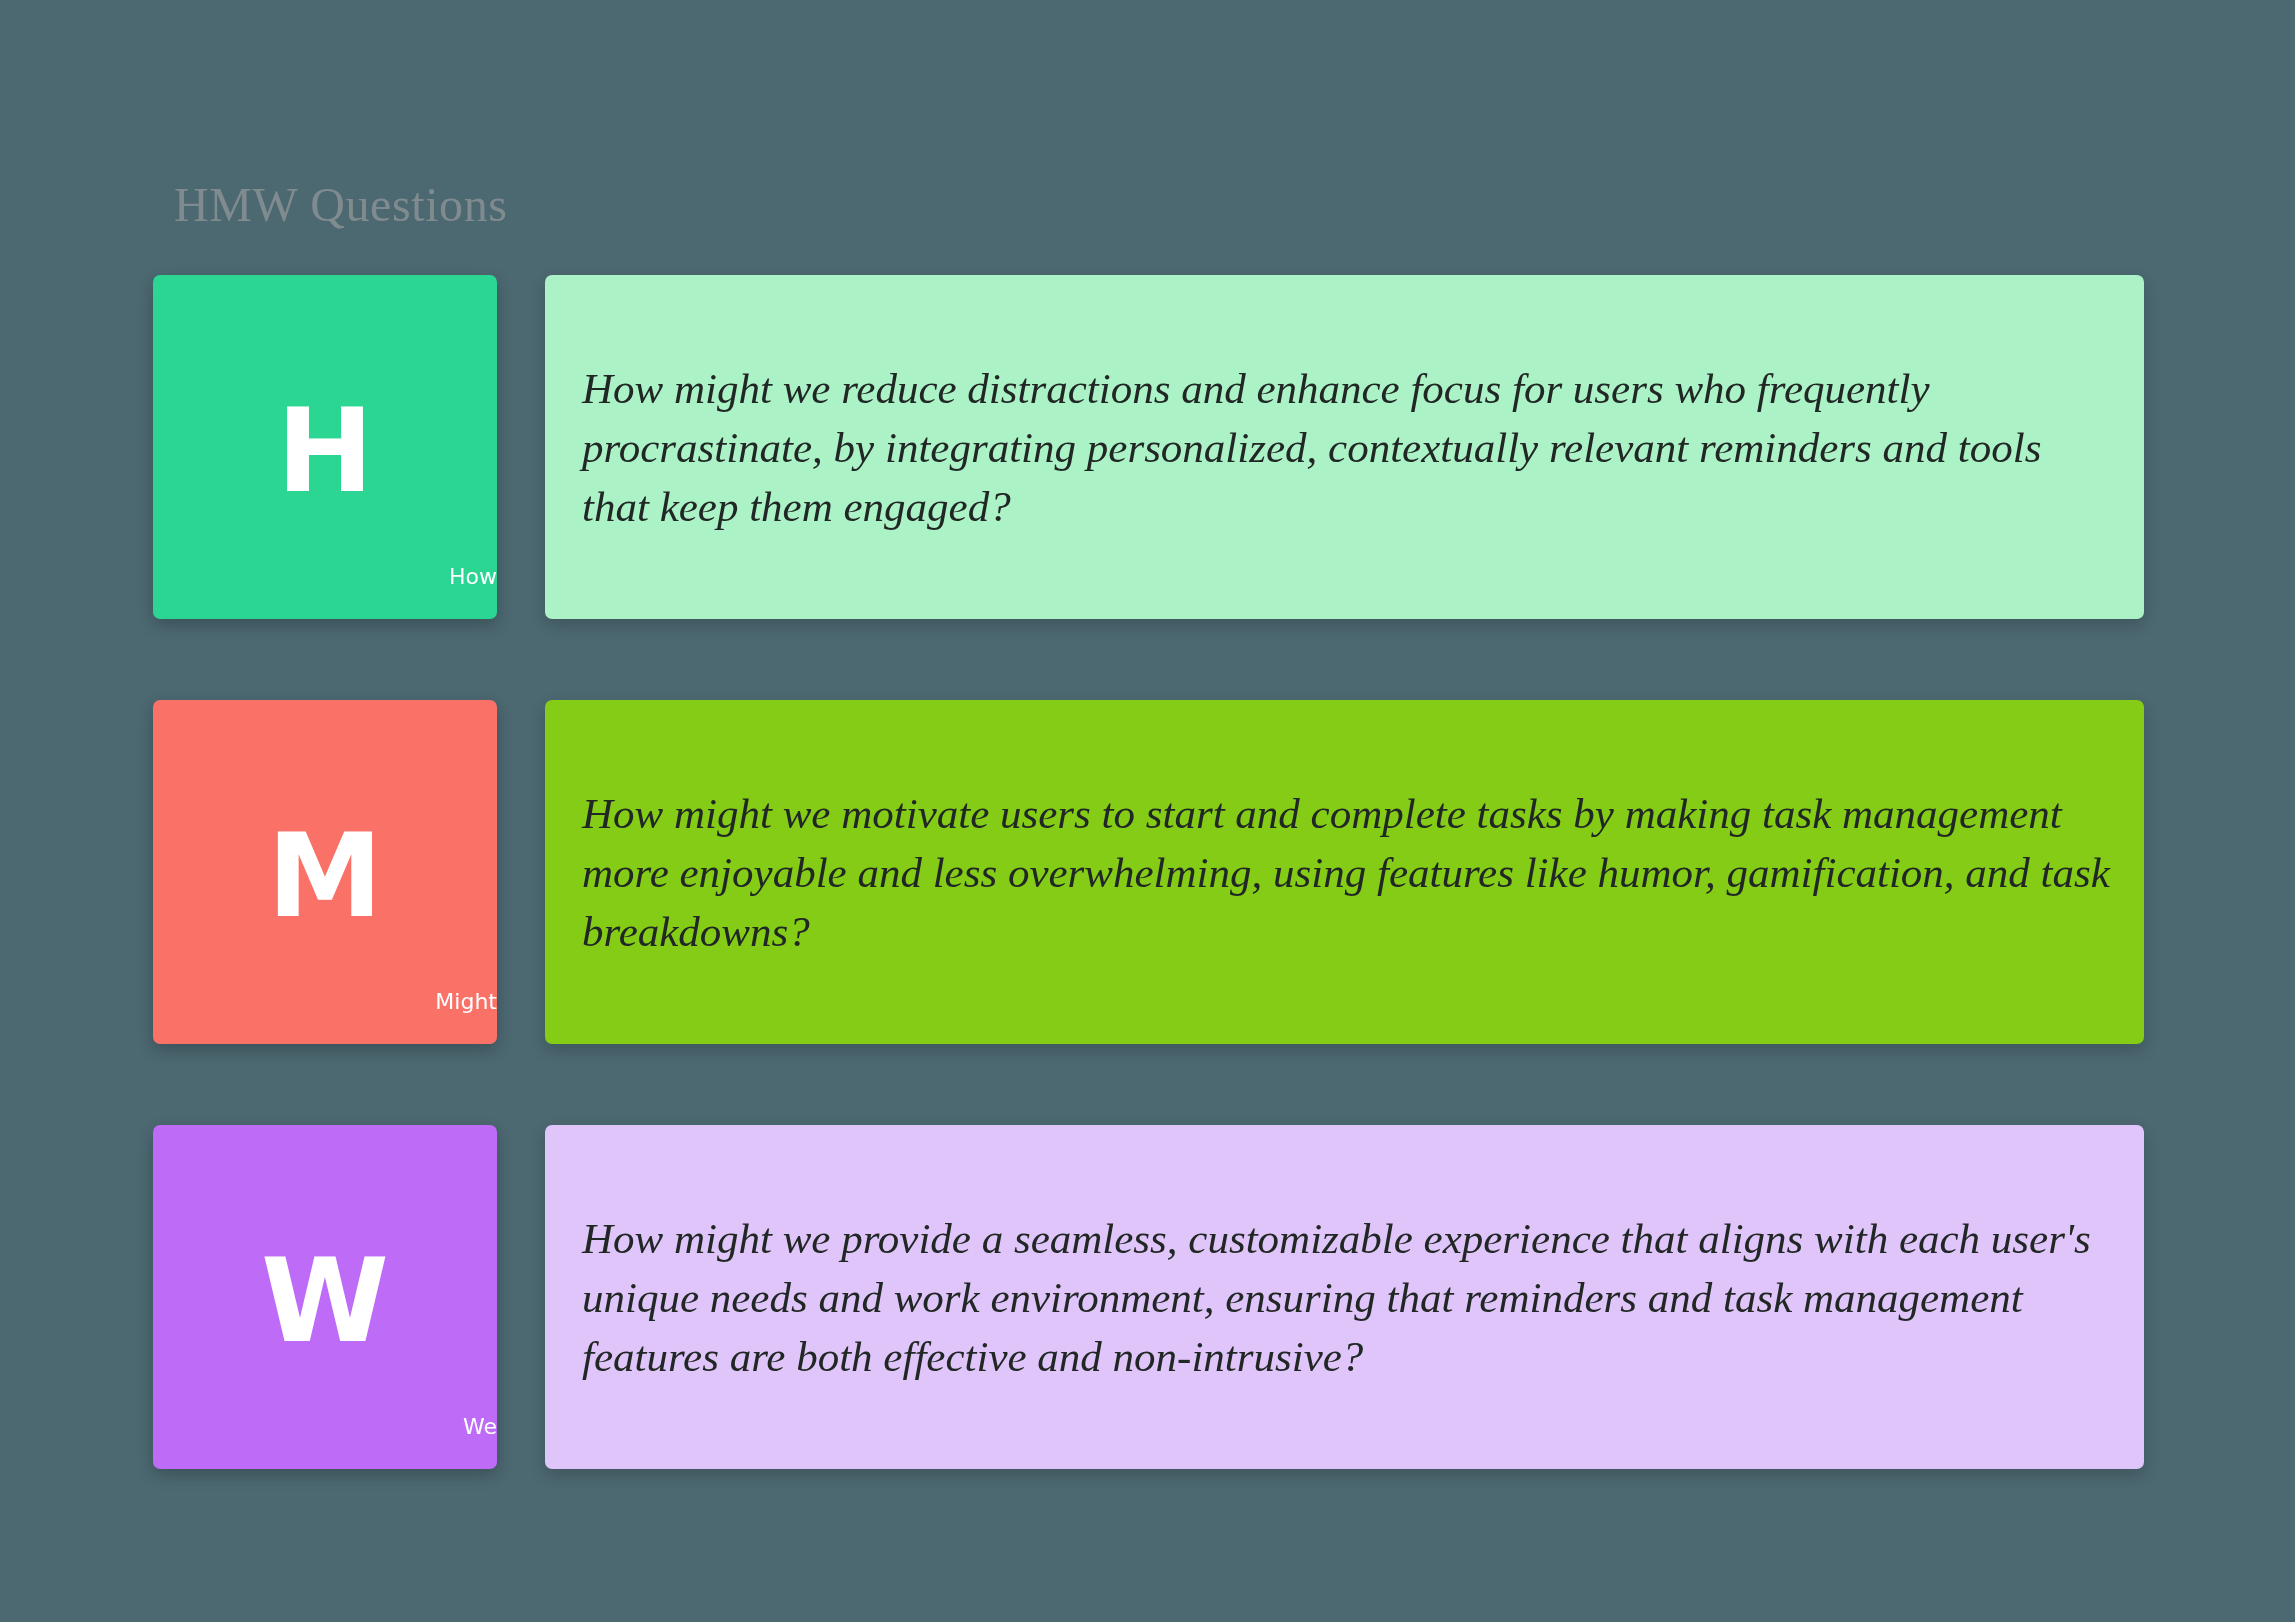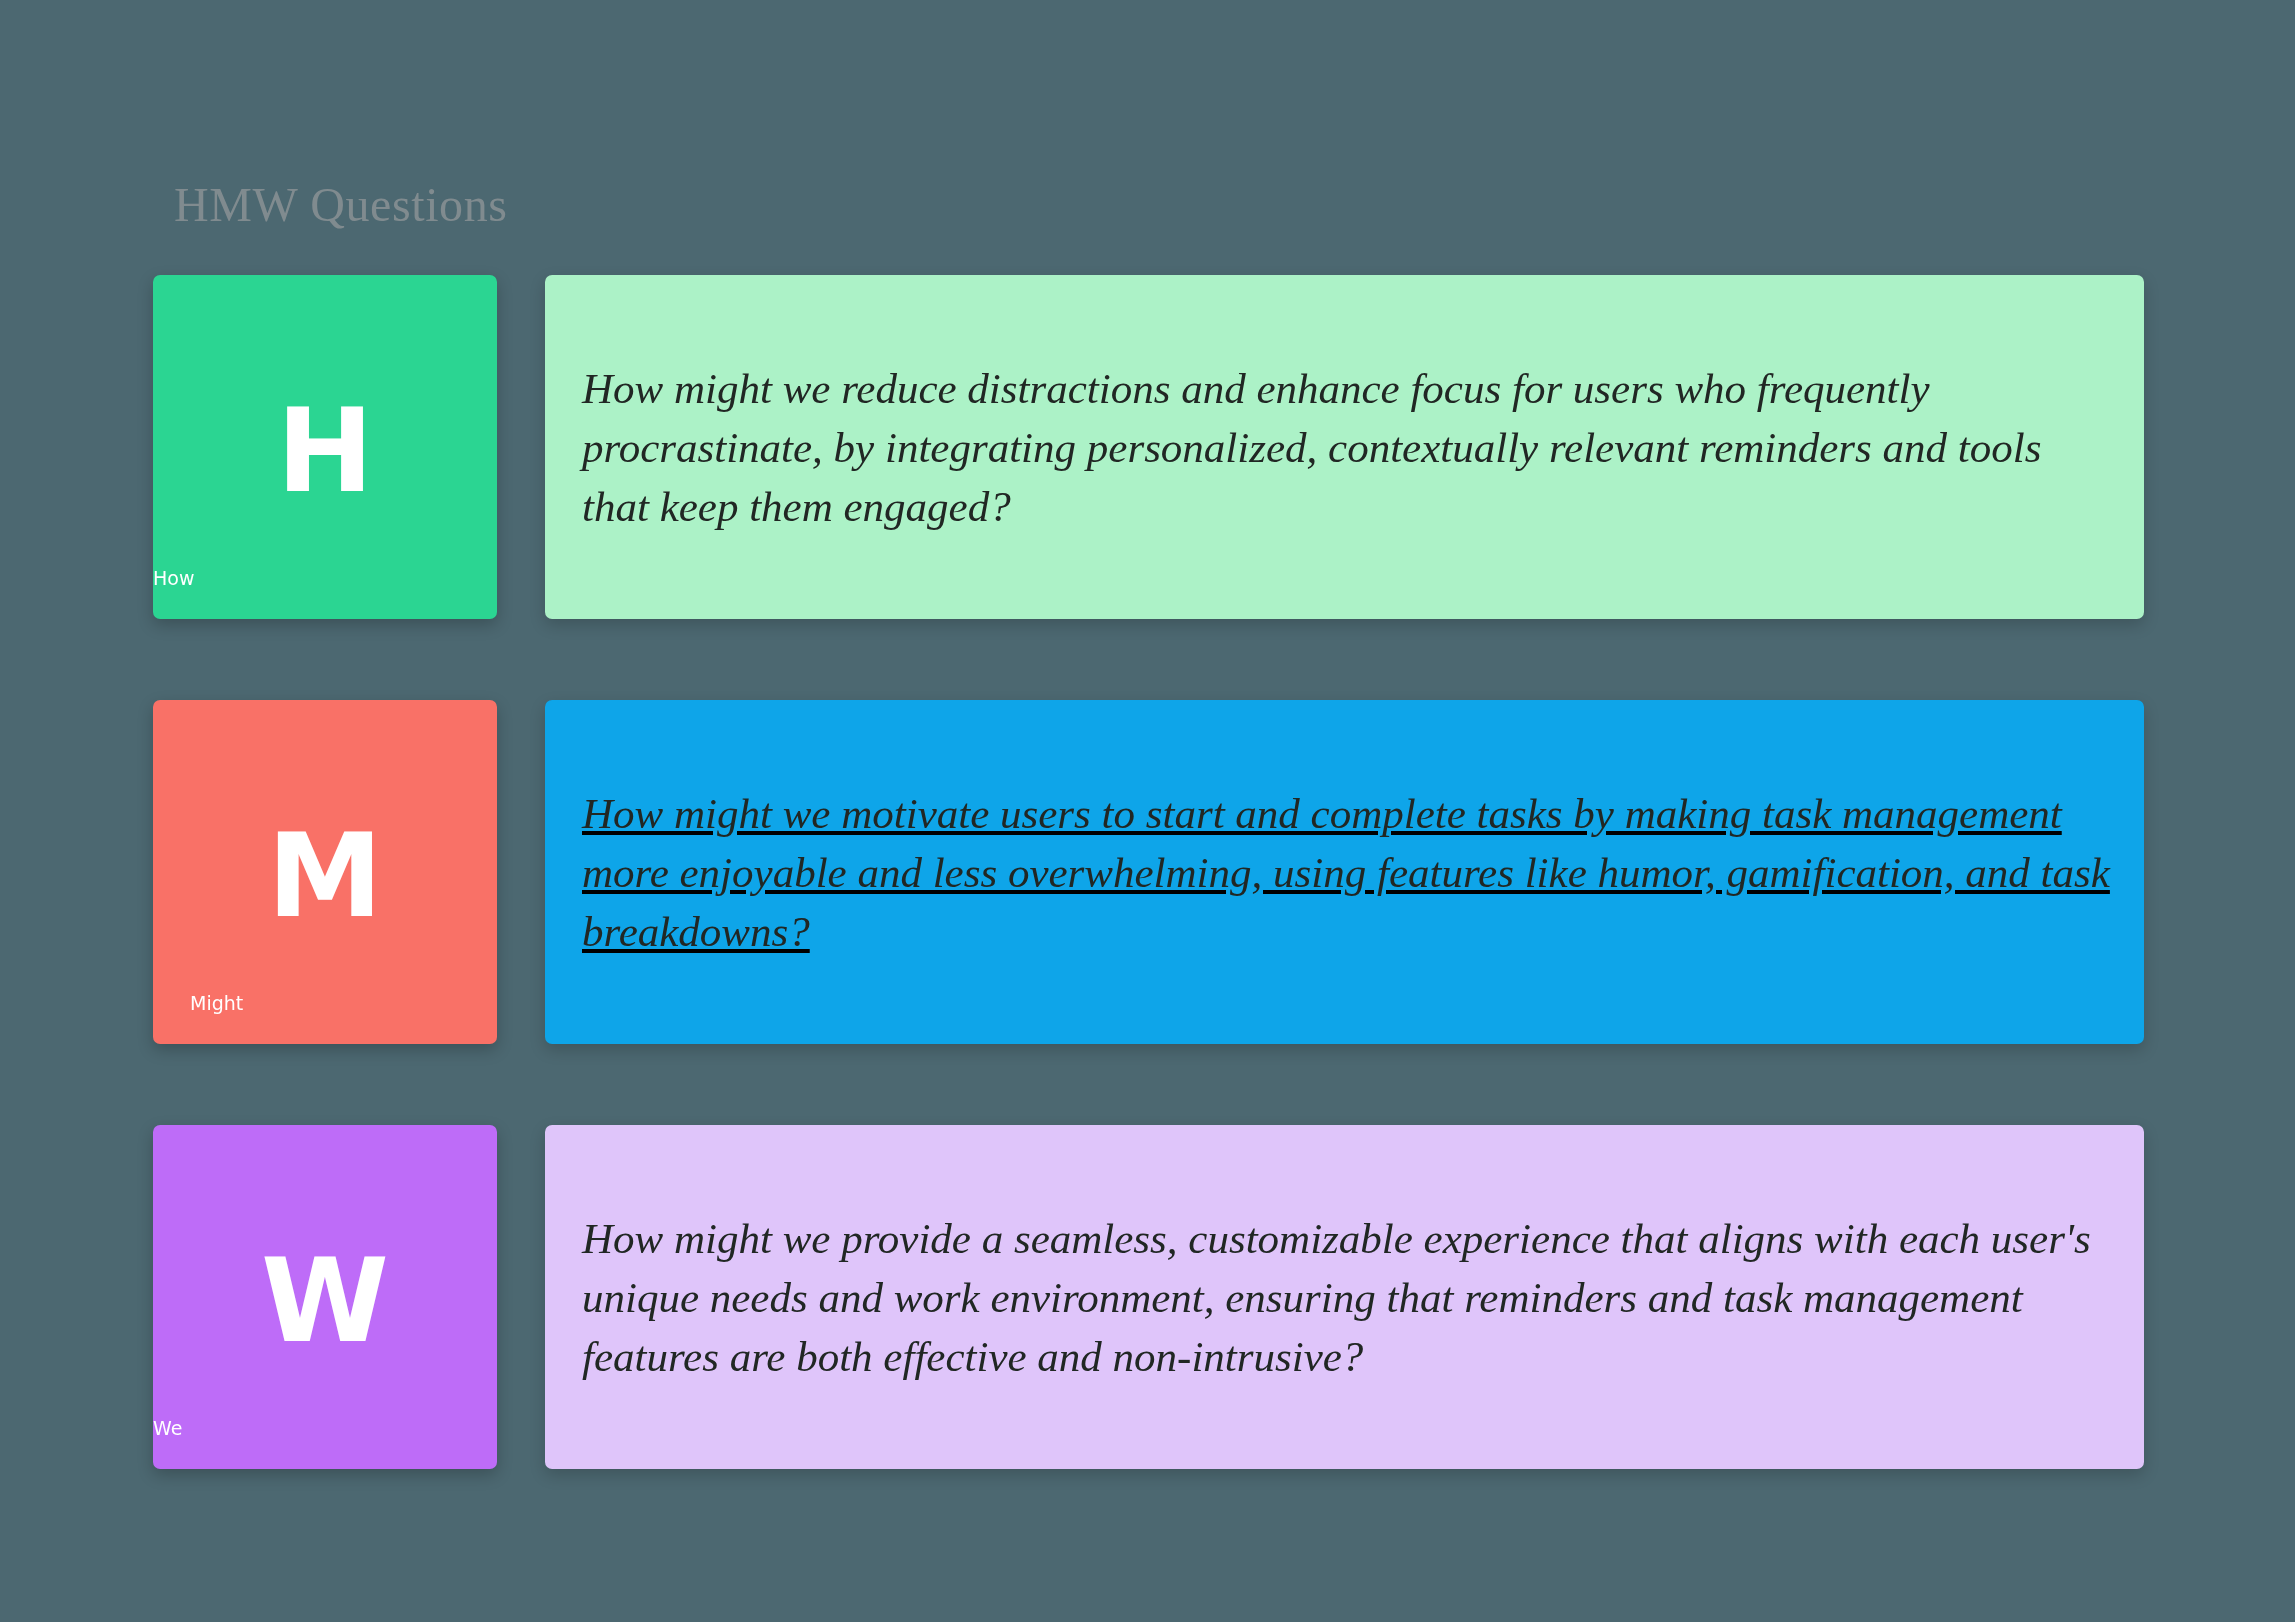--- a/index.html
+++ b/index.html
@@ -51,24 +51,24 @@
     padding-top: 6px;
     font-family: "DejaVu Sans", sans-serif;
     font-weight: 700;
     font-size: 116px;
     color: #ffffff;
   }
   .square .sq-label {
     position: absolute;
     left: 0; right: 0;
     bottom: 31px;
-    text-align: left;
+    text-align: right;
     font-family: "DejaVu Sans", sans-serif;
     font-weight: 400;
-    font-size: 19px;
+    font-size: 22px;
     line-height: 1;
     color: #ffffff;
   }
 
   .qbox {
     position: absolute;
     left: 392px;
     top: 0;
     width: 1599px;
     height: 344px;
@@ -100,21 +100,21 @@
   <div class="qbox" style="background: rgb(172, 242, 199);">
     <p class="question" style="color: rgb(33, 39, 36);">How might we reduce distractions and enhance focus for users who frequently procrastinate, by integrating personalized, contextually relevant reminders and tools that keep them engaged?</p>
   </div>
 </section>
 
 <section class="row r1">
   <div class="square" style="background: rgb(249, 113, 103);">
     <div class="letter" style="color: rgb(255, 255, 255);">M</div>
     <div class="sq-label" style="color: rgb(255, 255, 255); padding-left: 37px;">Might</div>
   </div>
-  <div class="qbox" style="background: #0ea5e9; text-decoration: underline;">
+  <div class="qbox" style="background: #84cc16;">
     <p class="question" style="color: rgb(33, 39, 36);">How might we motivate users to start and complete tasks by making task management more enjoyable and less overwhelming, using features like humor, gamification, and task breakdowns?</p>
   </div>
 </section>
 
 <section class="row r2">
   <div class="square" style="background: rgb(190, 108, 248);">
     <div class="letter" style="color: rgb(255, 255, 255);">W</div>
     <div class="sq-label" style="color: rgb(255, 255, 255);">We</div>
   </div>
   <div class="qbox" style="background: rgb(223, 197, 250);">

